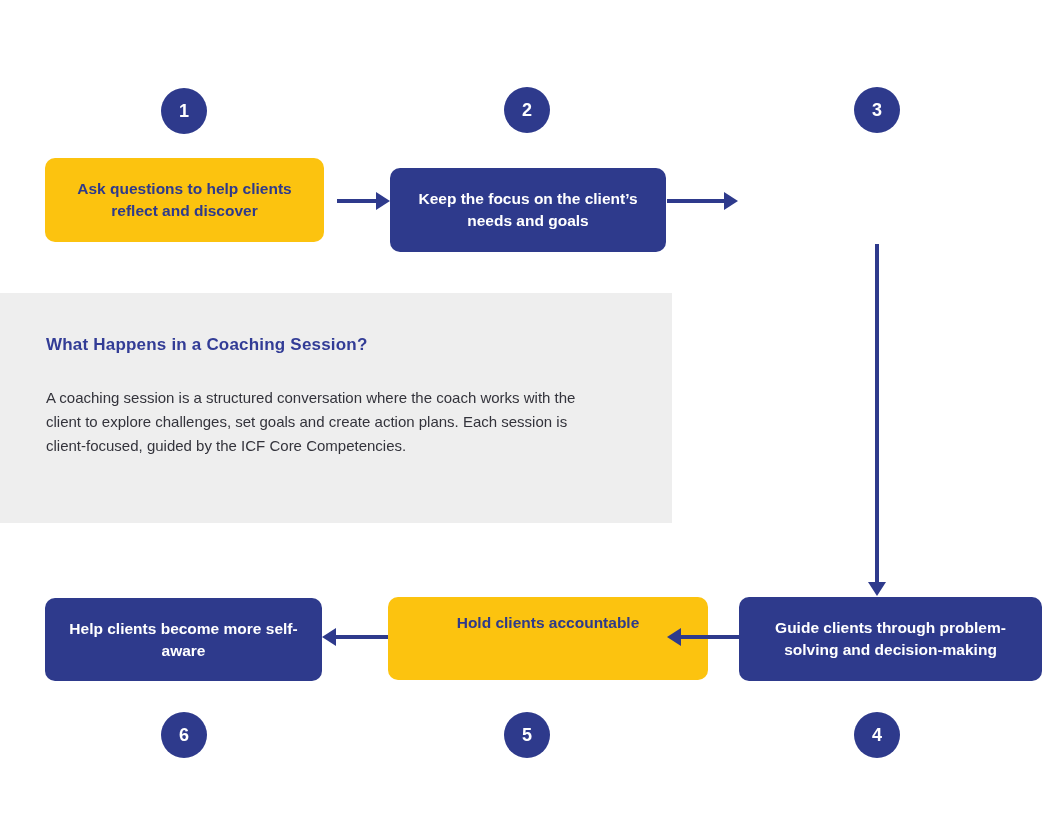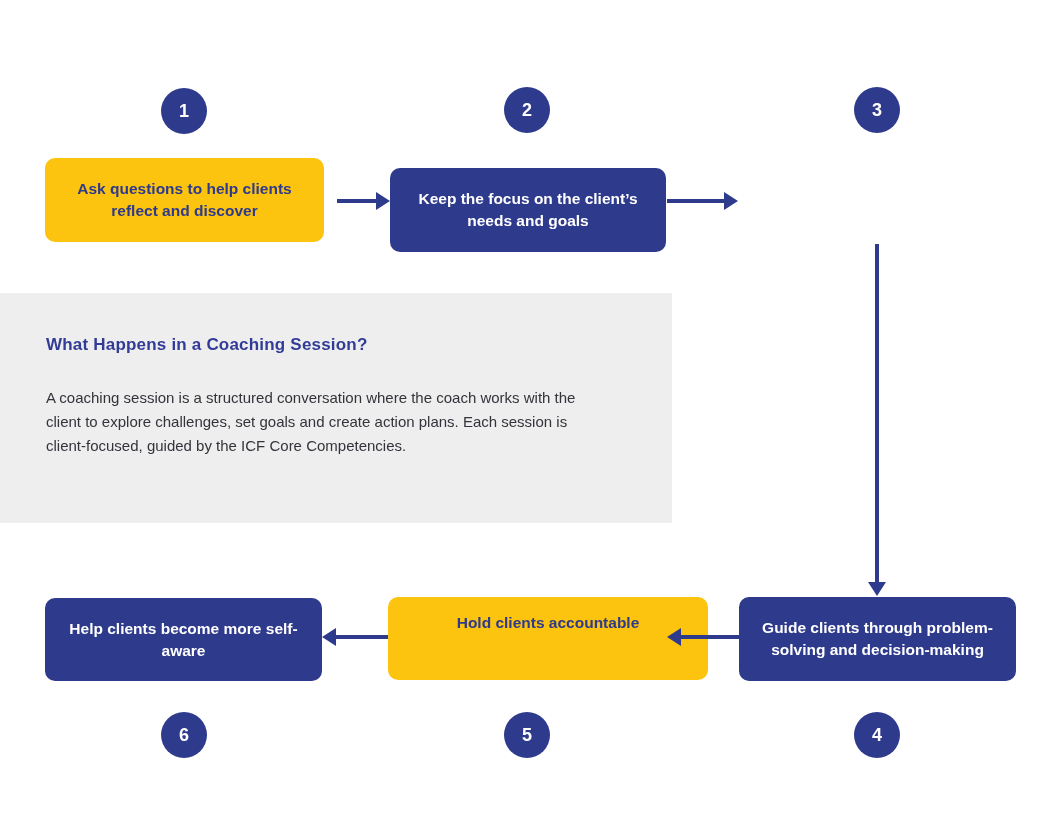--- a/index.html
+++ b/index.html
@@ -51,21 +51,21 @@
     padding: 0 14px;
     box-sizing: border-box;
   }
   .bg-yellow { background: #FCC30F; color: #2E3A8C; text-align: center; }
   .bg-amber  { background: #FAC74B; color: #2E3A8C; }
   .bg-navy   { background: #2E3A8C; color: #FFFFFF; }
 
   #box-1 { left: 45px;  top: 158px; width: 279px; height: 84px; }
   #box-2 { left: 390px; top: 168px; width: 276px; height: 84px; }
   #box-3 { left: 738px; top: 159px; width: 278px; height: 84px; }
-  #box-4 { left: 739px; top: 597px; width: 277px; height: 84px; }
+  #box-4 { left: 739px; top: 597px; width: 303px; height: 84px; }
   #box-5 { left: 388px; top: 597px; width: 320px; height: 83px; padding-bottom: 32px; }
   #box-6 { left: 45px;  top: 598px; width: 277px; height: 83px; }
 
   
   .num-circle {
     position: absolute;
     width: 46px; height: 46px;
     border-radius: 50%;
     background: #2E3A8C;
     color: #FFFFFF;

